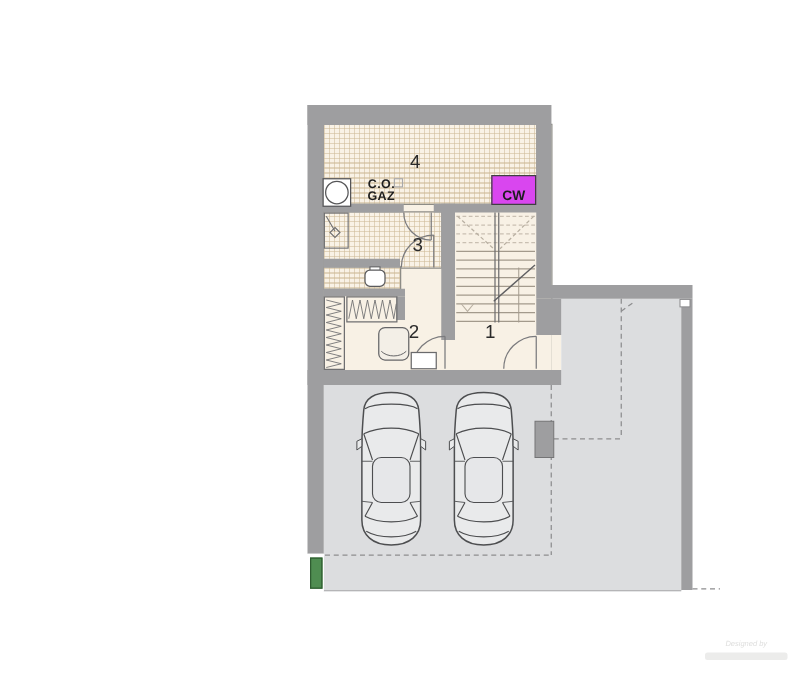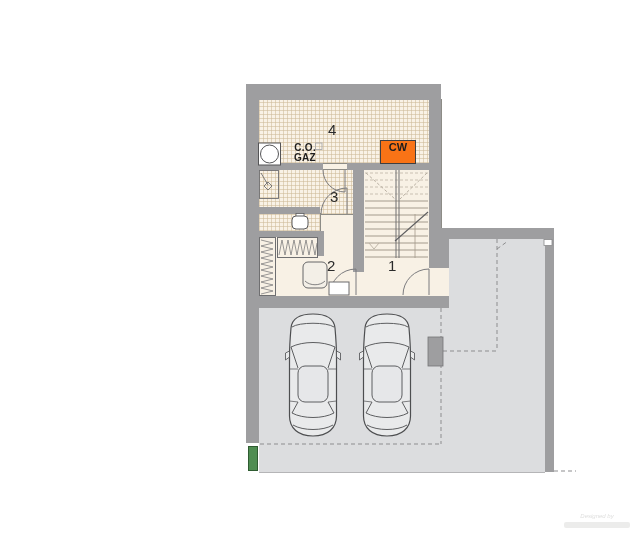--- a/index.html
+++ b/index.html
@@ -9,22 +9,22 @@
   .floor-cream{position:absolute;background:#f8f1e5;outline:1px solid #8d8c86;}
   .tile{position:absolute;background-color:#f9f2e6;
         background-image:
           repeating-linear-gradient(0deg, rgba(205,185,150,.55) 0 1px, transparent 1px 4px),
           repeating-linear-gradient(90deg, rgba(205,185,150,.55) 0 1px, transparent 1px 4px);
         outline:1px solid #8d8c86;}
   .drive{position:absolute;background:#dcdddf;}
   .room-label{position:absolute;font-size:15px;color:#2a2a2a;}
   .boiler-text{position:absolute;left:294px;top:143px;font-size:10px;line-height:10px;
                font-weight:bold;color:#1e1e1e;letter-spacing:.3px;text-align:right;}
-  .cw-box{position:absolute;left:380px;top:140px;width:34px;height:22px;border:1.5px solid #3f3f41;
-          background:#f97316;display:flex;align-items:flex-start;justify-content:center;
+  .cw-box{position:absolute;left:393px;top:140px;width:34px;height:22px;border:1.5px solid #3f3f41;
+          background:#d946ef;display:flex;align-items:flex-end;justify-content:center;
           font-size:11px;font-weight:bold;color:#1c1c1e;}
   .gate-bg{position:absolute;left:246px;top:443px;width:13px;height:30px;background:#ffffff;}
   .gate{position:absolute;left:248px;top:446px;width:10px;height:25px;background:#4f8d51;
         border:1px solid #2f5c31;box-sizing:border-box;}
   .watermark{position:absolute;left:558px;top:513px;width:78px;text-align:center;}
   .watermark .l1{font-size:6px;font-style:italic;color:#dededd;line-height:7px;}
   .watermark .l2{margin:2px auto 0;width:66px;height:6px;background:#ececeb;border-radius:2px;}
   svg{position:absolute;left:0;top:0;}
 </style>
 </head>

